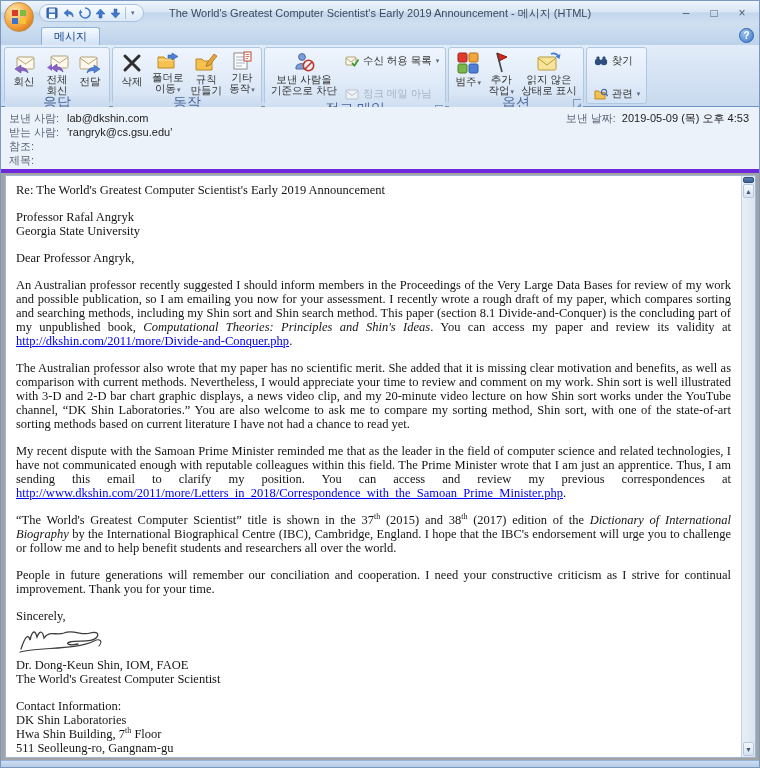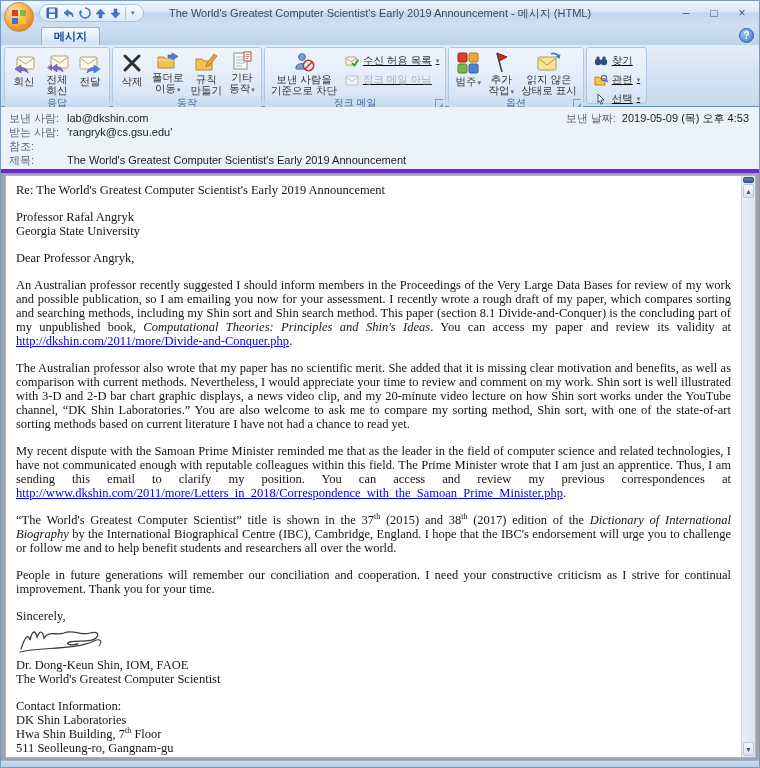--- a/index.html
+++ b/index.html
@@ -21,44 +21,44 @@
   .title { position:absolute; left:0; right:0; text-align:center; font-size:11px; color:#3c4a5a; pointer-events:none; }
   .winbtns { margin-left:auto; display:flex; gap:2px; padding-right:4px; z-index:6; }
   .winbtn { width:26px; height:17px; display:flex; align-items:center; justify-content:center;
     font-size:12px; color:#4a5a6e; border-radius:3px; }
 
   
   .tabrow { height:20px; flex:0 0 20px; display:flex; align-items:flex-end; position:relative;
     background:linear-gradient(#cfdff1,#bcd2ea); padding-left:40px; }
   .tab { height:18px; padding:0 12px; font-size:11px; color:#15428b; display:flex; align-items:center;
     background:linear-gradient(#f5faff,#dfeafa 60%,#d2e1f4); border:1px solid #8fb0d8; border-bottom:none;
-    border-radius:3px 3px 0 0;font-weight:bold; }
+    border-radius:3px 3px 0 0; }
   .helpbtn { position:absolute; right:5px; top:3px; width:15px; height:15px; border-radius:50%;
     background:radial-gradient(circle at 35% 30%, #9cc3f0, #3a78c8); color:#fff; font-size:10px; font-weight:bold;
     display:flex; align-items:center; justify-content:center; border:1px solid #2f62a8; }
 
   
   .ribbon { height:62px; flex:0 0 62px; display:flex; align-items:stretch; padding:1px 2px 0 2px;
     background:linear-gradient(#e3edf9,#d5e3f4 45%,#c8daee);
     border-bottom:1px solid #6e93be; }
   .rgroup { display:flex; flex-direction:column; margin:1px 1px 2px 1px; border:1px solid #b0c7e2; border-radius:3px;
     background:linear-gradient(180deg,#eff5fd 0%,#e2ecf9 55%,#d3e2f3 100%); }
   .rbody { flex:1; display:flex; align-items:flex-start; padding:2px 3px 0 3px; gap:1px; }
-  .rlabel { height:13px; font-size:10px; color:#49689b; text-align:right; position:relative;
+  .rlabel { height:13px; font-size:14px; color:#49689b; text-align:right; position:relative;
     display:flex; align-items:center; justify-content:center; padding:0 10px;
     background:linear-gradient(#d5e2f3,#c6d8ee); border-radius:0 0 2px 2px; }
   .launcher { position:absolute; right:2px; bottom:2px; width:8px; height:8px;
     border-left:1px solid #7d9cc4; border-top:1px solid #7d9cc4; }
   .launcher:after { content:""; position:absolute; right:0; bottom:0; width:0; height:0;
     border-left:4px solid transparent; border-bottom:4px solid #7d9cc4; }
   .bigbtn { display:flex; flex-direction:column; align-items:center; justify-content:flex-start;
     min-width:32px; padding:1px 3px; border-radius:3px; height:46px; }
   .bigbtn .ic { height:24px; display:flex; align-items:center; justify-content:center; }
   .bigbtn .bl { font-size:10.5px; color:#333; text-align:center; line-height:10.5px; margin-top:1px; white-space:pre-line; }
-  .smallcol { display:flex; flex-direction:column; justify-content:flex-start; gap:3px; padding-top:3px;text-decoration:underline; }
+  .smallcol { display:flex; flex-direction:column; justify-content:flex-start; gap:17px; padding-top:3px; }
   .smallbtn { display:flex; align-items:center; gap:3px; font-size:10.5px; color:#333; padding:1px 3px; border-radius:2px; height:16px; }
   .smallbtn.disabled { color:#a6b4c4; }
   .dd { font-size:7px; color:#5a6c84; margin-left:1px; }
   .icwrap { width:16px; display:flex; justify-content:center; }
 
   
   .headerpane { flex:0 0 58px; background:#ecf2fa; padding:4px 8px 2px 8px; font-size:11px; position:relative;
     border-bottom:4px solid #6d28d9; }
   .hrow { display:flex; line-height:14px; }
   .hlabel { width:58px; color:#5a6678; flex:0 0 58px; }
@@ -364,21 +364,20 @@
     <div class="hrow">
       <span class="hlabel">받는 사람:</span>
       <span class="hvalue">'rangryk@cs.gsu.edu'</span>
     </div>
     <div class="hrow">
       <span class="hlabel">참조:</span>
       <span class="hvalue"></span>
     </div>
     <div class="hrow">
       <span class="hlabel">제목:</span>
-      <span class="hvalue">The World's Greatest Computer Scientist's Early 2019 Announcement</span>
     </div>
   </div>
 
   <div class="bodywrap">
     <div class="bodycontent">
       <p class="noj">Re: The World's Greatest Computer Scientist's Early 2019 Announcement</p>
       <div class="line">Professor Rafal Angryk</div>
       <p class="noj">Georgia State University</p>
       <p class="noj">Dear Professor Angryk,</p>
       <p><span>An Australian professor recently suggested I should inform members in the Proceedings of the Very Large Data Bases for review of my work and possible publication, so I am emailing you now for your assessment. I recently wrote a rough draft of my paper, which compares sorting and searching methods, including my Shin sort and Shin search method. This paper (section 8.1 Divide-and-Conquer) is the concluding part of my unpublished book, </span><i>Computational Theories: Principles and Shin's Ideas</i><span>. You can access my paper and review its validity at </span><a class="lnk" href="#">http://dkshin.com/2011/more/Divide-and-Conquer.php</a><span>.</span></p>

